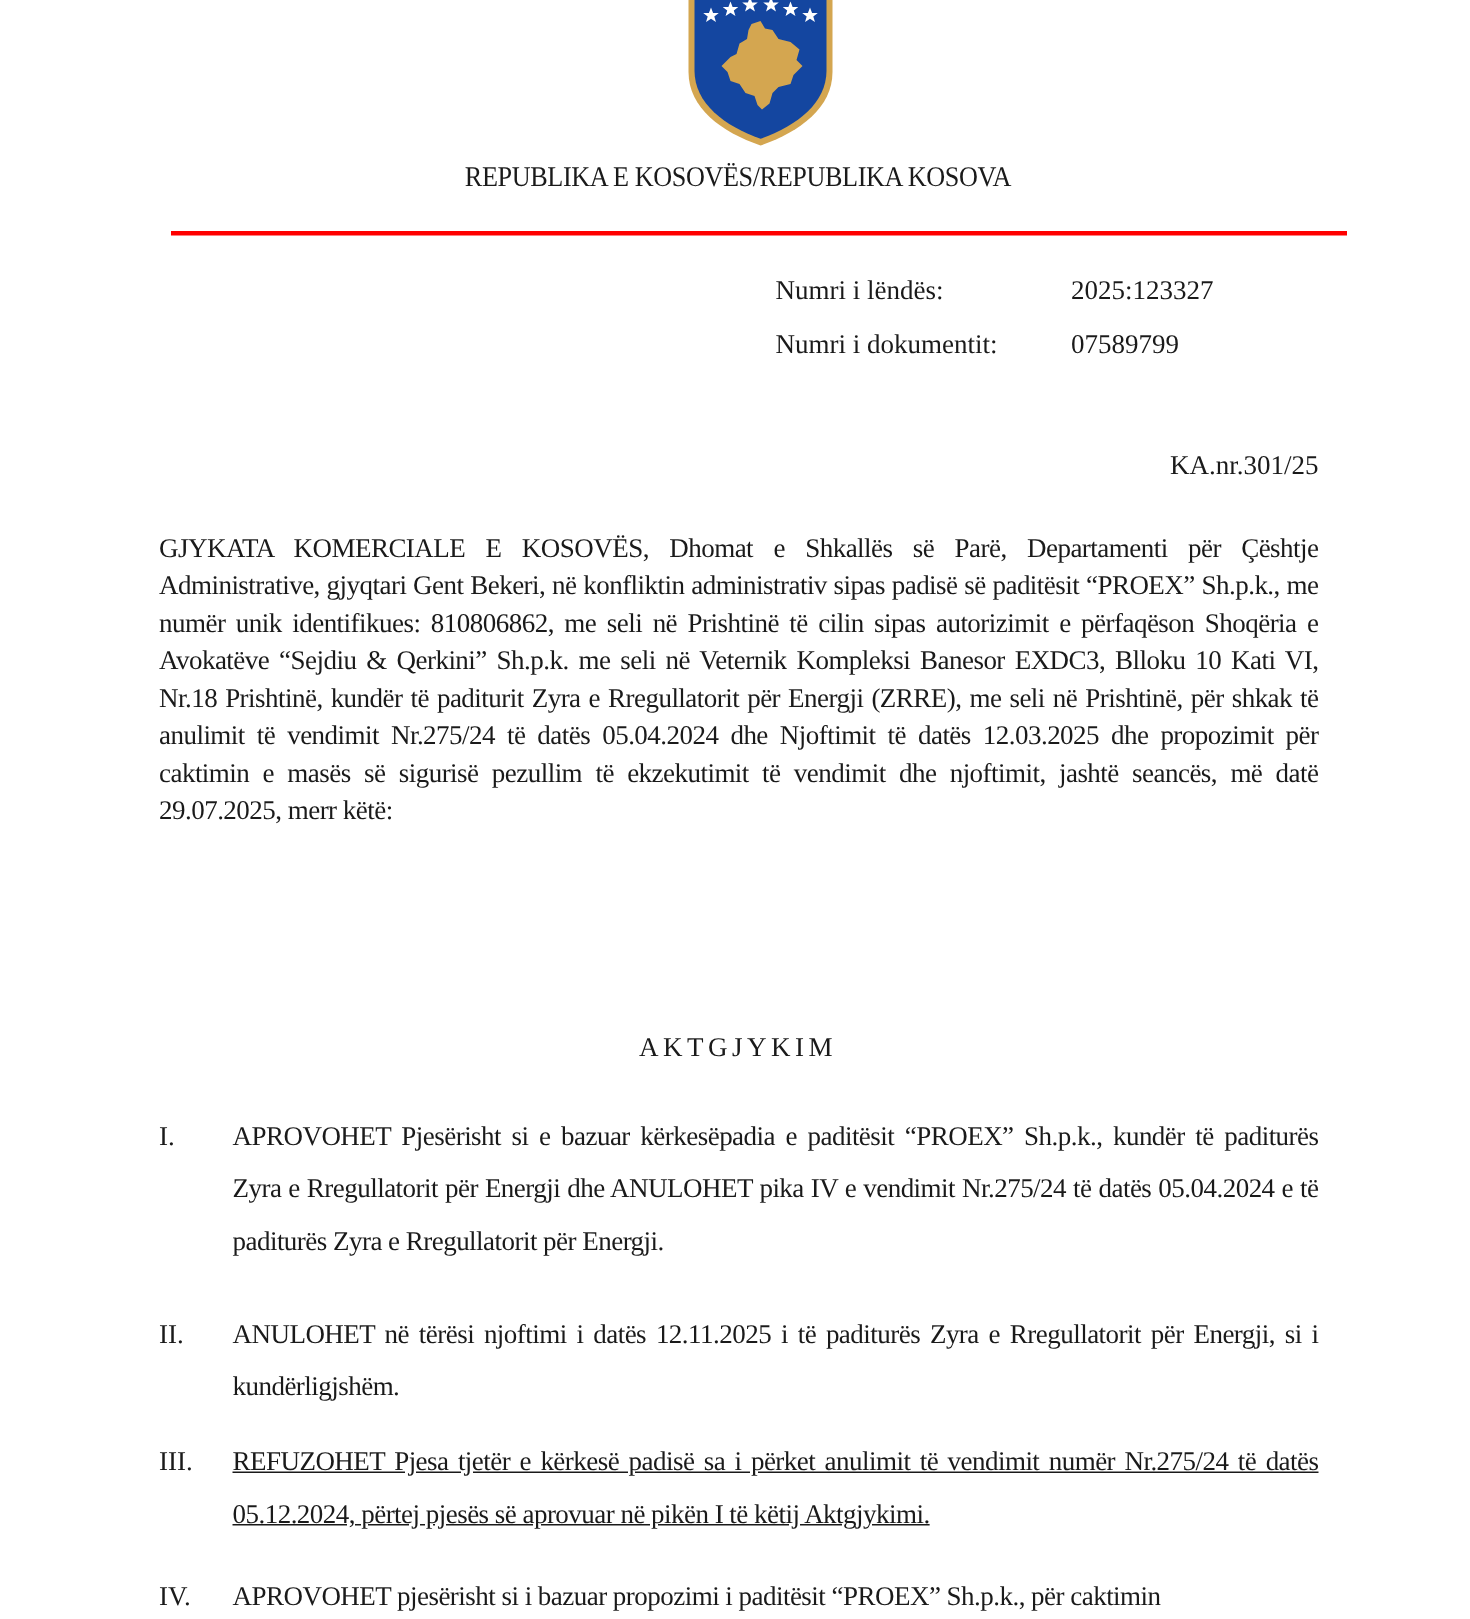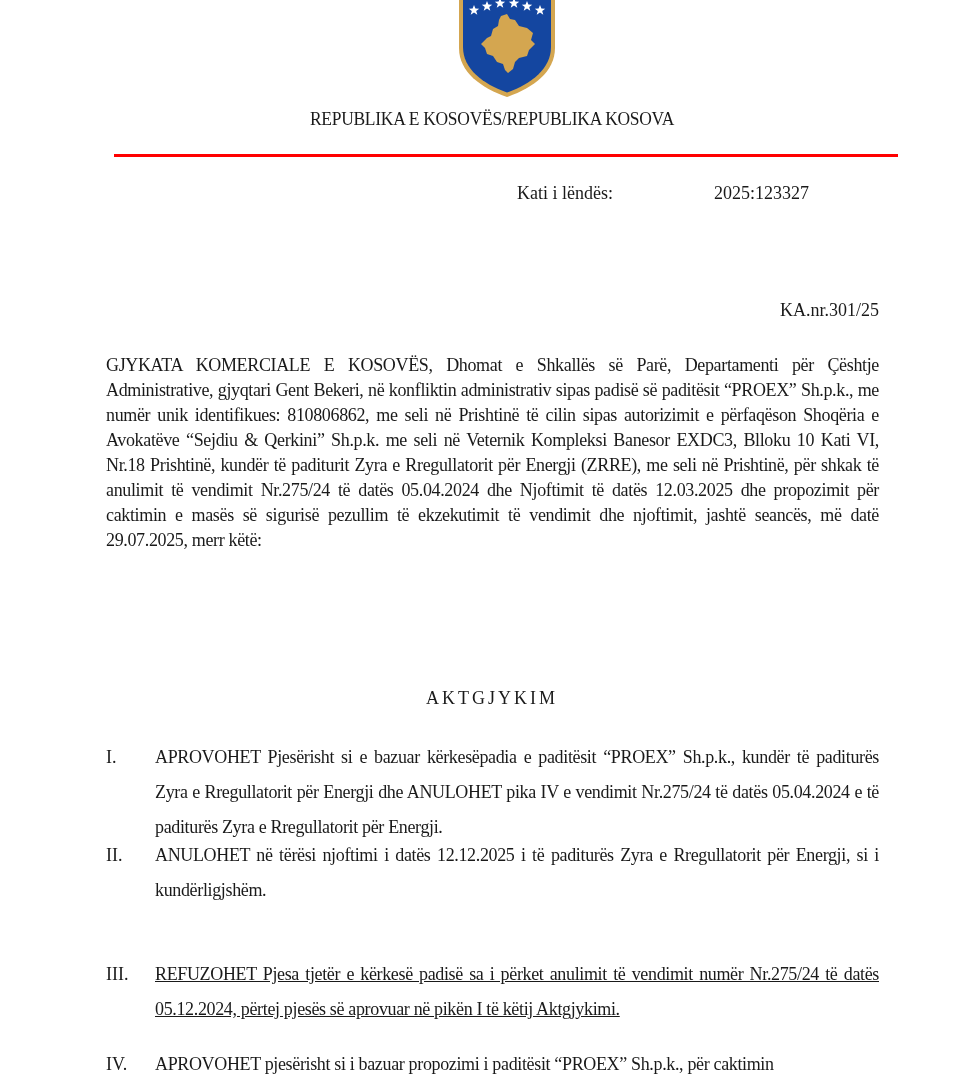--- a/index.html
+++ b/index.html
@@ -94,21 +94,21 @@
       left: 0;
       top: 0;
       width: 48px;
     }
     .ruling .text {
       margin-left: 49px;
       text-align: justify;
       letter-spacing: -0.35px;
     }
     .ruling-1 { top: 740px; }
-    .ruling-2 { top: 838px; }
+    .ruling-2 { top: 872px; }
     .ruling-3 { top: 957px; text-decoration: underline; }
     .ruling-4 { top: 1047px; }
   </style>
 </head>
 <body>
 
 <div class="coat-of-arms">
   <svg viewBox="0 0 100 102" width="100" height="102" xmlns="http://www.w3.org/2000/svg">
     <path d="M2 0 L98 0 L98 52 C98 76 76 92 50 101 C24 92 2 76 2 52 Z" fill="#d4a650"></path>
     <path d="M6 0 L94 0 L94 51 C94 73 74 88 50 96.5 C26 88 6 73 6 51 Z" fill="#1446a0"></path>
@@ -123,39 +123,43 @@
     <path d="M44 20 L50 18 L53 23 L58 24 L62 30 L70 32 L76 37 L74 44 L78 48 L72 54 L70 60 L62 62 L58 66 L56 73 L51 77 L48 74 L46 68 L40 66 L36 60 L30 58 L28 52 L24 48 L30 42 L34 40 L36 33 L41 30 L42 24 Z" fill="#d4a650"></path>
   </svg>
 </div>
 
 <div class="republic-header">REPUBLIKA E KOSOVËS/REPUBLIKA KOSOVA</div>
 
 <div class="header-rule"></div>
 
 <div class="meta-table">
   <div class="meta-row">
-    <span class="meta-label">Kati i lëndës:</span>
+    <span class="meta-label">Numri i lëndës:</span>
     <span class="meta-value">2025:123327</span>
+  </div>
+  <div class="meta-row">
+    <span class="meta-label">Numri i dokumentit:</span>
+    <span class="meta-value">07589799</span>
   </div>
 </div>
 
 <div class="case-ref">KA.nr.301/25</div>
 
 <div class="intro">GJYKATA KOMERCIALE E KOSOVËS, Dhomat e Shkallës së Parë, Departamenti për Çështje Administrative, gjyqtari Gent Bekeri, në konfliktin administrativ sipas padisë së paditësit “PROEX” Sh.p.k., me numër unik identifikues: 810806862, me seli në Prishtinë të cilin sipas autorizimit e përfaqëson Shoqëria e Avokatëve “Sejdiu &amp; Qerkini” Sh.p.k. me seli në Veternik Kompleksi Banesor EXDC3, Blloku 10 Kati VI, Nr.18 Prishtinë, kundër të paditurit Zyra e Rregullatorit për Energji (ZRRE), me seli në Prishtinë, për shkak të anulimit të vendimit Nr.275/24 të datës 05.04.2024 dhe Njoftimit të datës 12.03.2025 dhe propozimit për caktimin e masës së sigurisë pezullim të ekzekutimit të vendimit dhe njoftimit, jashtë seancës, më datë 29.07.2025, merr këtë:</div>
 
 <div class="judgment-title">AKTGJYKIM</div>
 
 <div class="ruling ruling-1">
   <span class="numeral">I.</span>
   <div class="text">APROVOHET Pjesërisht si e bazuar kërkesëpadia e paditësit “PROEX” Sh.p.k., kundër të paditurës Zyra e Rregullatorit për Energji dhe ANULOHET pika IV e vendimit Nr.275/24 të datës 05.04.2024 e të paditurës Zyra e Rregullatorit për Energji.</div>
 </div>
 
 <div class="ruling ruling-2">
   <span class="numeral">II.</span>
-  <div class="text">ANULOHET në tërësi njoftimi i datës 12.12.2025 i të paditurës Zyra e Rregullatorit për Energji, si i kundërligjshëm.</div>
+  <div class="text">ANULOHET në tërësi njoftimi i datës 12.11.2025 i të paditurës Zyra e Rregullatorit për Energji, si i kundërligjshëm.</div>
 </div>
 
 <div class="ruling ruling-3">
   <span class="numeral">III.</span>
   <div class="text">REFUZOHET Pjesa tjetër e kërkesë padisë sa i përket anulimit të vendimit numër Nr.275/24 të datës 05.12.2024, përtej pjesës së aprovuar në pikën I të këtij Aktgjykimi.</div>
 </div>
 
 <div class="ruling ruling-4">
   <span class="numeral">IV.</span>
   <div class="text">APROVOHET pjesërisht si i bazuar propozimi i paditësit “PROEX” Sh.p.k., për caktimin</div>

